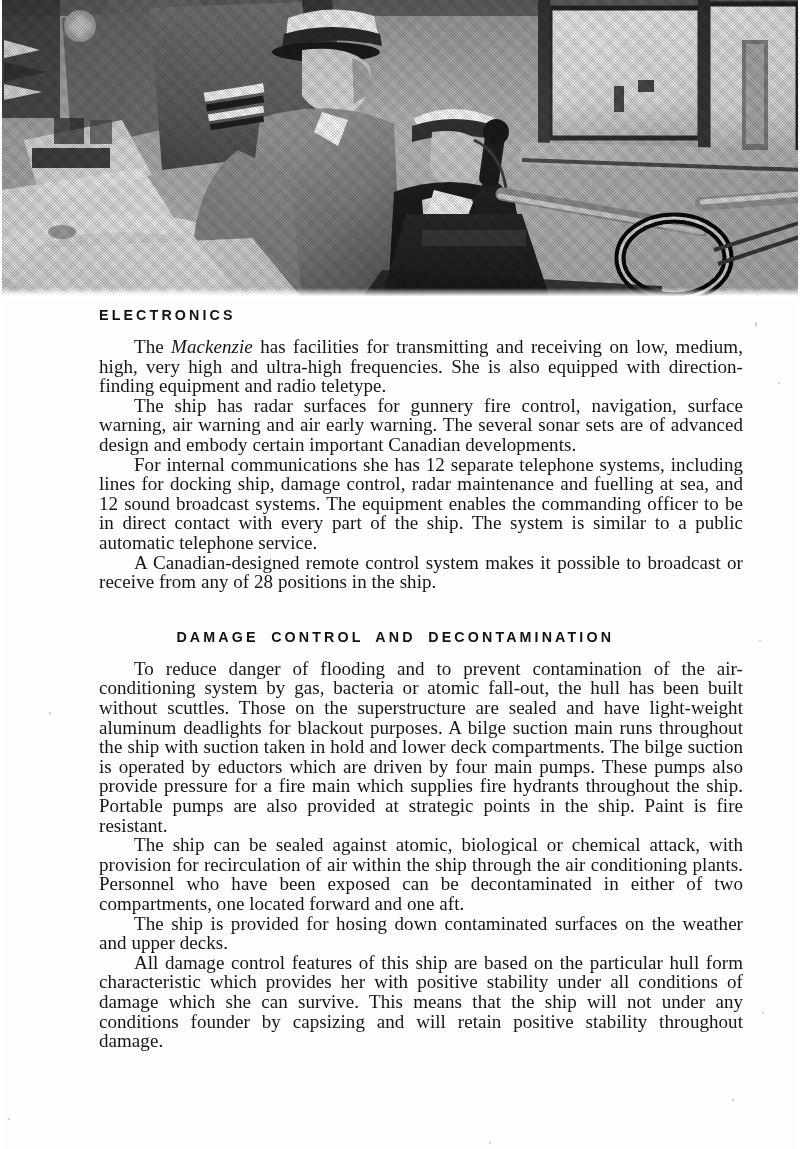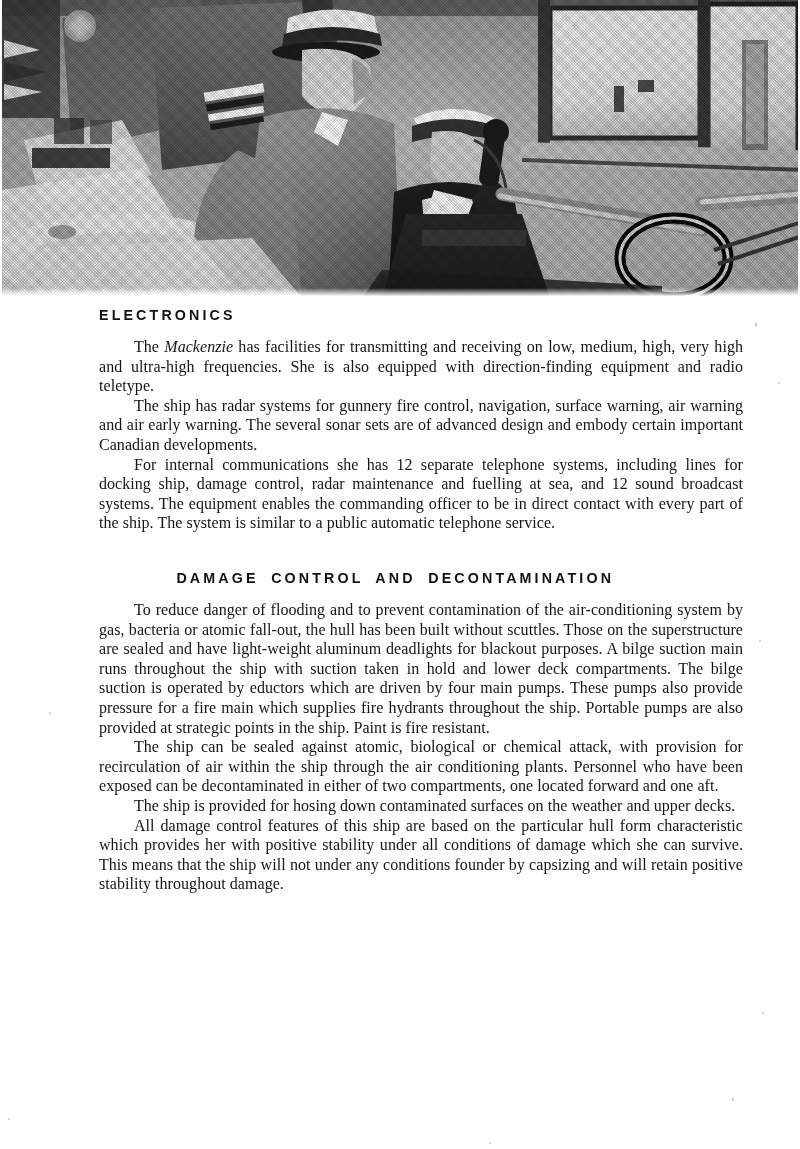--- a/index.html
+++ b/index.html
@@ -73,21 +73,21 @@
     color: #121212;
     transform: scaleX(.92);
     transform-origin: left center;
     line-height: 1.1;
   }
   .heading-block { margin: 0 0 14px 0; }
   .heading-block.second { margin-top: 36px; text-align: center; }
 
   p.para {
     margin: 0;
-    font-size: 16px;
+    font-size: 19px;
     line-height: 19.6px;
     text-align: justify;
     text-indent: 35px;
     color: #151515;
     -webkit-hyphens: none;
     hyphens: none;
     letter-spacing: .05px;
   }
   p.para + p.para { margin-top: 0; }
   p.para i, p.para em {
@@ -249,22 +249,23 @@
     <div class="photo-vign"></div>
     <div class="photo-fadebottom"></div>
   </div>
 
   <div class="body-area">
 
     <div class="heading-block">
       <h2 class="section-heading">ELECTRONICS</h2>
     </div>
     <p class="para">The <i>Mackenzie</i> has facilities for transmitting and receiving on low, medium, high, very high and ultra-high frequencies. She is also equipped with direction-finding equipment and radio teletype.</p>
-    <p class="para">The ship has radar systems for gunnery fire control, navigation, surface warning, air warning and air early warning. The several sonar sets are of advanced design and embody certain important Canadian developments.</p>
+    <p class="para">The ship has radar surfaces for gunnery fire control, navigation, surface warning, air warning and air early warning. The several sonar sets are of advanced design and embody certain important Canadian developments.</p>
     <p class="para">For internal communications she has 12 separate telephone systems, including lines for docking ship, damage control, radar maintenance and fuelling at sea, and 12 sound broadcast systems. The equipment enables the commanding officer to be in direct contact with every part of the ship. The system is similar to a public automatic telephone service.</p>
+    <p class="para">A Canadian-designed remote control system makes it possible to broadcast or receive from any of 28 positions in the ship.</p>
 
     <div class="heading-block second">
       <h2 class="section-heading">DAMAGE CONTROL AND DECONTAMINATION</h2>
     </div>
     <p class="para">To reduce danger of flooding and to prevent contamination of the air-conditioning system by gas, bacteria or atomic fall-out, the hull has been built without scuttles. Those on the superstructure are sealed and have light-weight aluminum deadlights for blackout purposes. A bilge suction main runs throughout the ship with suction taken in hold and lower deck compartments. The bilge suction is operated by eductors which are driven by four main pumps. These pumps also provide pressure for a fire main which supplies fire hydrants throughout the ship. Portable pumps are also provided at strategic points in the ship. Paint is fire resistant.</p>
     <p class="para">The ship can be sealed against atomic, biological or chemical attack, with provision for recirculation of air within the ship through the air conditioning plants. Personnel who have been exposed can be decontaminated in either of two compartments, one located forward and one aft.</p>
     <p class="para">The ship is provided for hosing down contaminated surfaces on the weather and upper decks.</p>
     <p class="para">All damage control features of this ship are based on the particular hull form characteristic which provides her with positive stability under all conditions of damage which she can survive. This means that the ship will not under any conditions founder by capsizing and will retain positive stability throughout damage.</p>
   </div>
 

